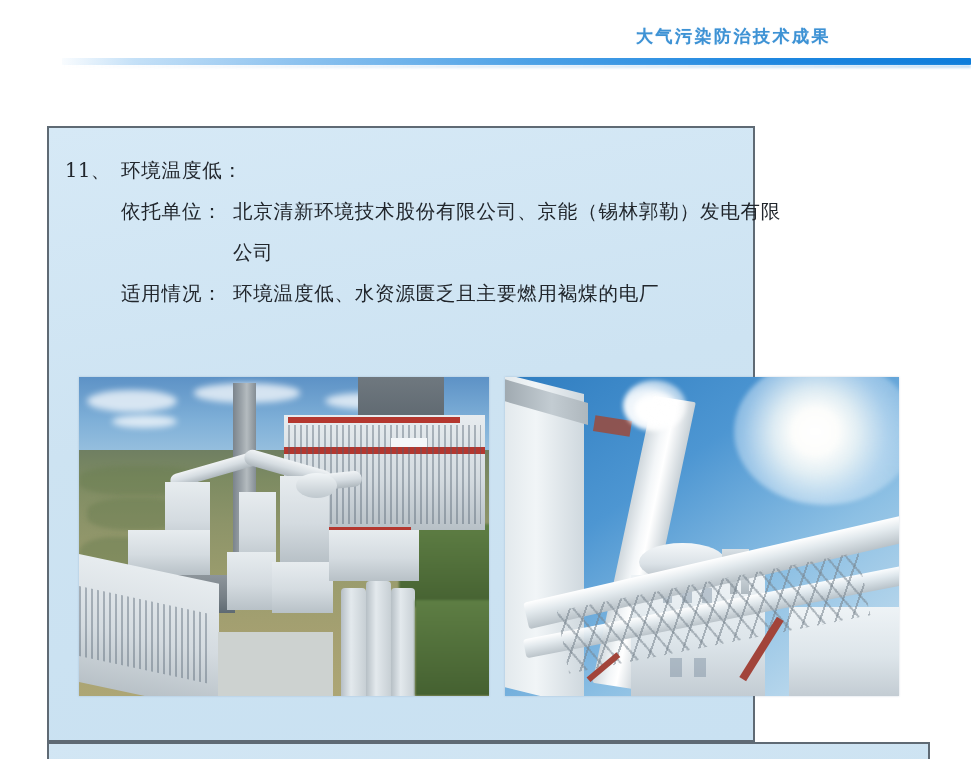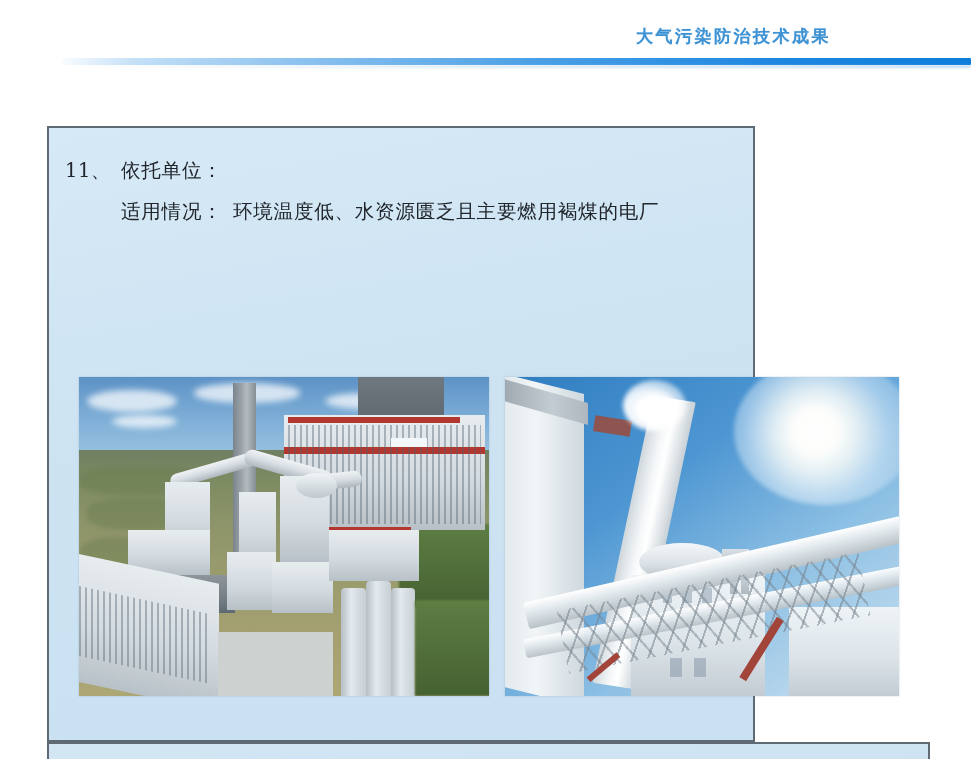--- a/index.html
+++ b/index.html
@@ -351,24 +351,32 @@
   <div id="header-rule"></div>
   <div id="header-rule-shadow"></div>
 </div>
 
 <div id="panel-primary">
 
   <div id="text-block">
 
     <div class="doc-line">
       <span class="line-index">11、</span>
+      <span class="line-label">环境温度低：</span>
+    </div>
+
+    <div class="doc-line">
+      <span class="line-indent"></span>
       <span class="line-label">依托单位：</span>
-    </div>
-
-
+      <span class="line-value">北京清新环境技术股份有限公司、京能（锡林郭勒）发电有限</span>
+    </div>
+
+    <div class="doc-line">
+      <span class="line-cont">公司</span>
+    </div>
 
     <div class="doc-line">
       <span class="line-indent"></span>
       <span class="line-label">适用情况：</span>
       <span class="line-value">环境温度低、水资源匮乏且主要燃用褐煤的电厂</span>
     </div>
   </div>
 
   <div id="figure-row">
 

